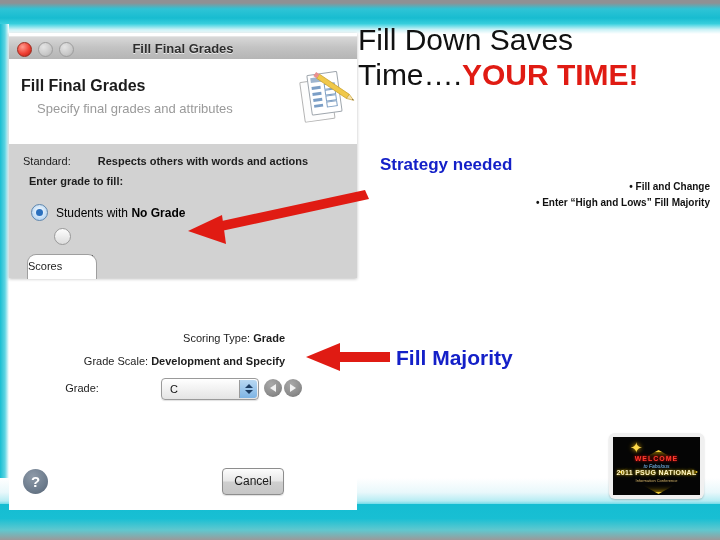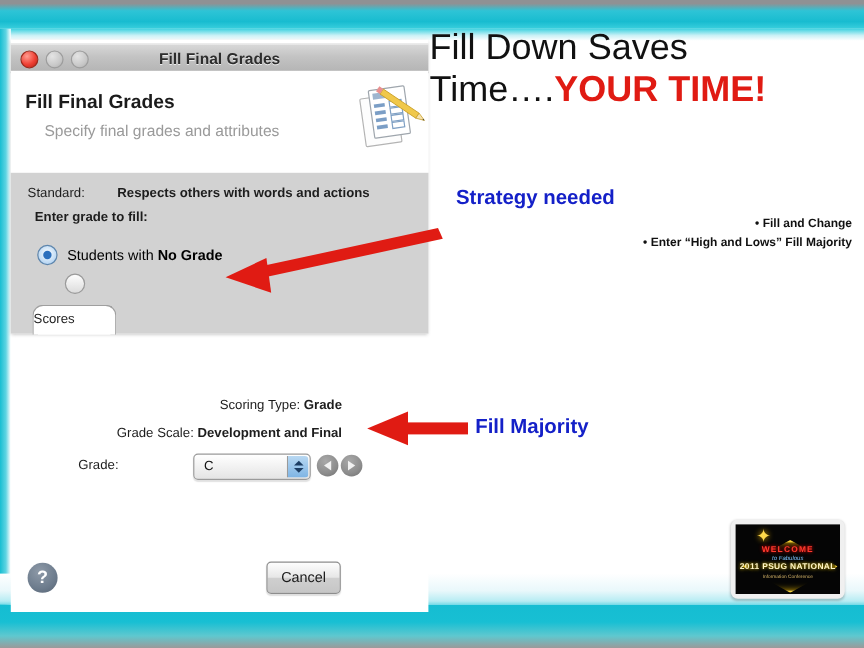--- a/index.html
+++ b/index.html
@@ -104,21 +104,21 @@
 
   
   .hero{position:absolute;left:358px;top:22px;width:352px;}
   .hero-l{font-size:30px;color:#111;line-height:1.18;white-space:nowrap;}
   .hero-l .red{color:#e01b13;font-weight:bold;}
   .strategy{position:absolute;left:380px;top:155px;width:330px;}
   .strategy h3{margin:0 0 4px 0;font-size:17px;font-weight:bold;color:#1420c8;}
   .strategy ul{margin:0;padding:0;list-style:none;}
   .strategy li{font-size:10px;font-weight:bold;color:#111;line-height:1.6;white-space:nowrap;text-align:right;}
   .strategy li::before{content:"• ";}
-  .fillmaj{position:absolute;left:396px;top:346px;font-size:17px;font-weight:bold;color:#1420c8;}
+  .fillmaj{position:absolute;left:396px;top:346px;font-size:21px;font-weight:bold;color:#1420c8;}
 
   .arrow-svg{position:absolute;left:0;top:0;width:720px;height:540px;pointer-events:none;}
 
   
   .logo{position:absolute;left:609px;top:433px;width:95px;height:66px;background:#f0f0f0;
     border-radius:6px;box-shadow:0 1px 2px rgba(0,0,0,.2);padding:4px;box-sizing:border-box;}
   .logo-inner{width:100%;height:100%;background:#050505;position:relative;overflow:hidden;}
   .star{position:absolute;left:17px;top:3px;color:#ffd94a;font-size:15px;line-height:15px;
     text-shadow:0 0 5px #ffbe00;}
   .diamond{position:absolute;left:6px;top:13px;width:75px;height:40px;
@@ -208,21 +208,21 @@
     <div class="tab">Scores</div>
   </div>
 
   <div class="body-area">
     <div class="fld f1">
       <span class="lab">Scoring Type:</span>
       <span class="val">Grade</span>
     </div>
     <div class="fld f2">
       <span class="lab">Grade Scale:</span>
-      <span class="val">Development and Final</span>
+      <span class="val">Development and Specify</span>
     </div>
     <div class="fld f3">Grade:</div>
 
     <div class="combo">
       <span class="combo-val">C</span>
       <span class="stepper">
         <i class="up"></i>
         <i class="dn"></i>
       </span>
     </div>

